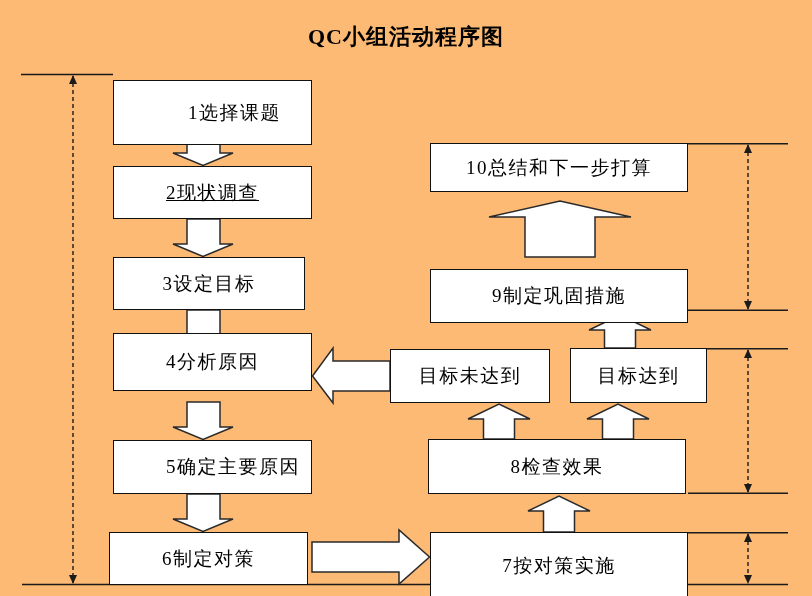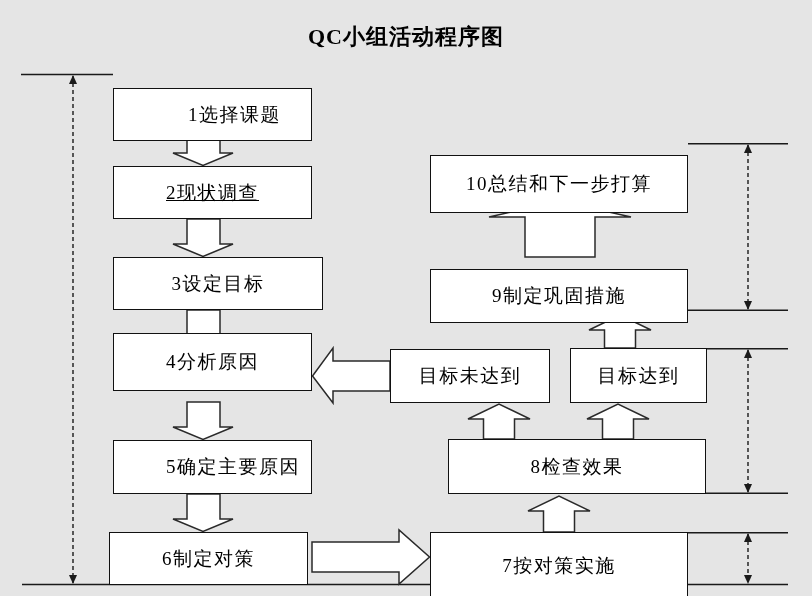--- a/index.html
+++ b/index.html
@@ -1,20 +1,20 @@
 <!DOCTYPE html>
 <html><head>
 <meta charset="utf-8">
 <style>
   html, body { margin: 0; padding: 0; background: #ffffff; }
   .canvas {
     position: relative;
     width: 812px;
     height: 596px;
-    background: #e5e5e5;
+    background: #fdba74;
     font-family: "Liberation Serif", "DejaVu Serif", serif;
     overflow: hidden;
   }
   .title {
     position: absolute;
     top: 22px;
     left: 0;
     width: 100%;
     text-align: center;
     font-size: 22px;
@@ -34,30 +34,30 @@
     display: flex;
     align-items: center;
     justify-content: center;
     font-size: 19px;
     letter-spacing: 1.5px;
     color: #000000;
     white-space: nowrap;
     z-index: 2;
   }
   
-  .b1  { left: 113px; top:  88px; width: 199px; height: 53px; padding-left: 44px; }
+  .b1  { left: 113px; top:  80px; width: 199px; height: 65px; padding-left: 44px; }
   .b2  { left: 113px; top: 166px; width: 199px; height: 53px; text-decoration: underline; }
-  .b3  { left: 113px; top: 257px; width: 210px; height: 53px; }
+  .b3  { left: 113px; top: 257px; width: 192px; height: 53px; }
   .b4  { left: 113px; top: 333px; width: 199px; height: 58px; }
   .b5  { left: 113px; top: 440px; width: 199px; height: 54px; padding-left: 41px; }
   .b6  { left: 109px; top: 532px; width: 199px; height: 53px; }
   
-  .b10 { left: 430px; top: 143px; width: 258px; height: 58px; margin-top: 12px; }
+  .b10 { left: 430px; top: 143px; width: 258px; height: 49px; }
   .b9  { left: 430px; top: 269px; width: 258px; height: 54px; }
-  .b8  { left: 448px; top: 439px; width: 258px; height: 55px; }
+  .b8  { left: 428px; top: 439px; width: 258px; height: 55px; }
   .b7  { left: 430px; top: 532px; width: 258px; height: 68px; }
   
   .bwei { left: 390px; top: 349px; width: 160px; height: 54px; }
   .bda  { left: 570px; top: 348px; width: 137px; height: 55px; }
 
   svg { display: block; }
   .solid { stroke: #1a1a1a; stroke-width: 1.5; fill: none; }
   .dash  { stroke: #1a1a1a; stroke-width: 1.4; fill: none; stroke-dasharray: 4 3; }
   .head  { fill: #1a1a1a; stroke: none; }
   .block { fill: #ffffff; stroke: #2a2a2a; stroke-width: 1.5; stroke-linejoin: miter; }

